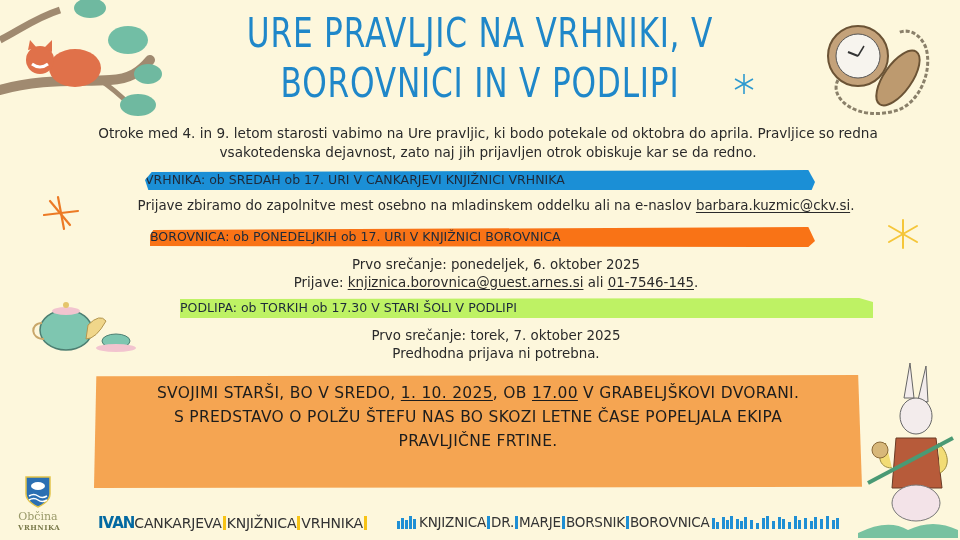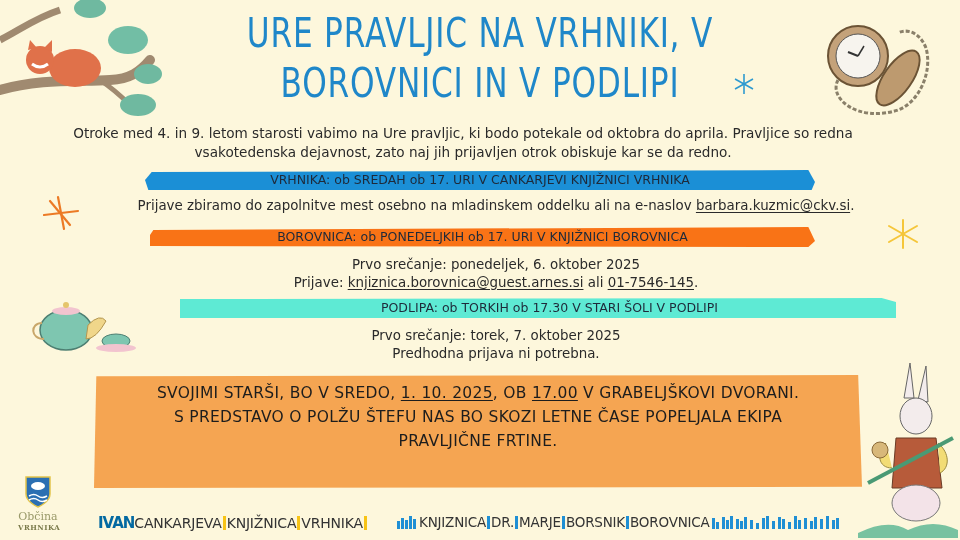--- a/index.html
+++ b/index.html
@@ -1,24 +1,24 @@
 <!DOCTYPE html>
 <html><head>
 <meta charset="utf-8">
 <style>
   html, body { margin:0; padding:0; }
   body { width:960px; height:540px; overflow:hidden; background:#fdf7dc; position:relative; font-family:"DejaVu Sans", sans-serif; color:#2a2a2a; }
   .abs { position:absolute; }
   .title { left:0; width:960px; text-align:center; top:8px; color:#1f87c9; font-family:"DejaVu Sans", sans-serif; font-size:40px; line-height:50px; font-weight:normal; transform:scaleX(0.78); transform-origin:center; letter-spacing:1px; }
   .title div { white-space:nowrap; }
-  .intro { left:43px; width:840px; top:124px; text-align:center; font-size:13.6px; line-height:19px; font-family:"DejaVu Sans", sans-serif; }
-  .banner { height:20px; line-height:20px; text-align:center; font-size:12.5px; white-space:nowrap; color:#1e2a3a; }
+  .intro { left:68px; width:840px; top:124px; text-align:center; font-size:13.6px; line-height:19px; font-family:"DejaVu Sans", sans-serif; }
+  .banner { height:20px; line-height:20px; text-align:left; font-size:12.5px; white-space:nowrap; color:#1e2a3a; }
   .b-blue { left:145px; width:670px; top:170px; background:#1b8fd6; clip-path:polygon(1% 10%, 99% 0%, 100% 60%, 99.5% 100%, 0.5% 100%, 0% 50%); }
   .b-yellow { left:150px; width:665px; top:227px; background:#f97316; clip-path:polygon(0.5% 15%, 99% 0%, 100% 70%, 99% 100%, 0% 95%, 0% 40%); }
-  .b-orange { left:180px; width:693px; top:298px; background:#5eead4; clip-path:polygon(0% 5%, 98% 0%, 100% 20%, 100% 100%, 0% 100%);padding-left:23px; }
+  .b-orange { left:180px; width:693px; top:298px; background:#bef264; clip-path:polygon(0% 5%, 98% 0%, 100% 20%, 100% 100%, 0% 100%); }
   .line { left:16px; width:960px; text-align:center; font-size:13.4px; line-height:18px; }
   .line u { text-underline-offset:2px; }
   .box { left:94px; top:375px; width:768px; height:113px; background:#f5a552; clip-path:polygon(0.3% 1%, 99.5% 0%, 100% 99%, 0% 100%); }
   .box-text { left:94px; top:381px; width:768px; text-align:center; font-size:15.5px; line-height:24px; color:#1d1d1d; letter-spacing:0.3px; }
   .box-text u { text-underline-offset:2px; }
   .logo-text { font-size:14px; color:#333; white-space:nowrap; letter-spacing:-0.2px; }
   .sep { display:inline-block; width:3px; height:14px; background:#f7c315; vertical-align:-2px; margin:0 1px; }
   .sep-b { display:inline-block; width:3px; height:13px; background:#1f8fd4; vertical-align:-2px; margin:0 1px; }
   .bars { display:inline-block; height:14px; vertical-align:-2px; }
 </style>

